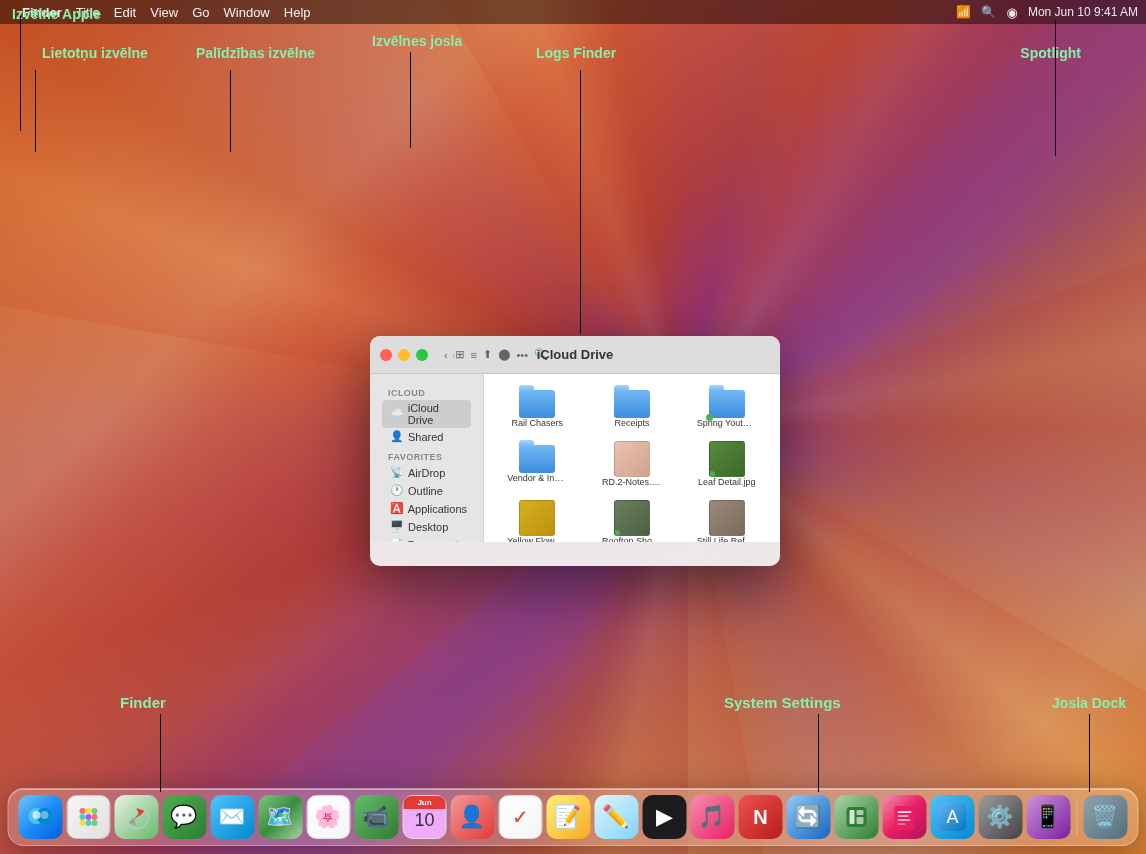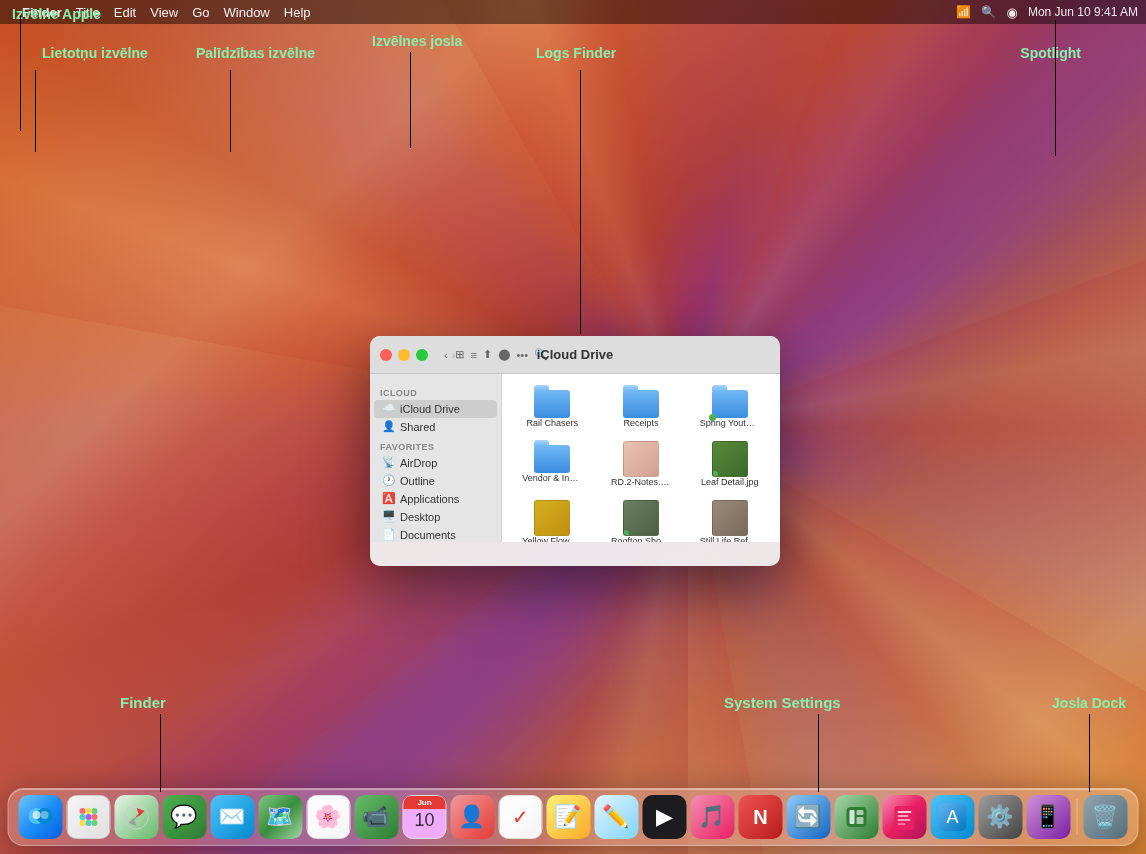--- a/index.html
+++ b/index.html
@@ -184,23 +184,23 @@
       color: #666;
       cursor: pointer;
     }
 
     #finder-body {
       display: flex;
       height: calc(100% - 62px);
     }
 
     #finder-sidebar {
-      width: 132px;
+      width: 114px;
       background: rgba(228, 228, 228, 0.9);
-      padding: 8px 0;
+      padding: 8px 8px;
       border-right: 1px solid rgba(0,0,0,0.08);
       overflow-y: auto;
     }
 
     .sidebar-section-label {
       font-size: 9px;
       font-weight: 600;
       color: #888;
       padding: 6px 10px 2px;
       text-transform: uppercase;

